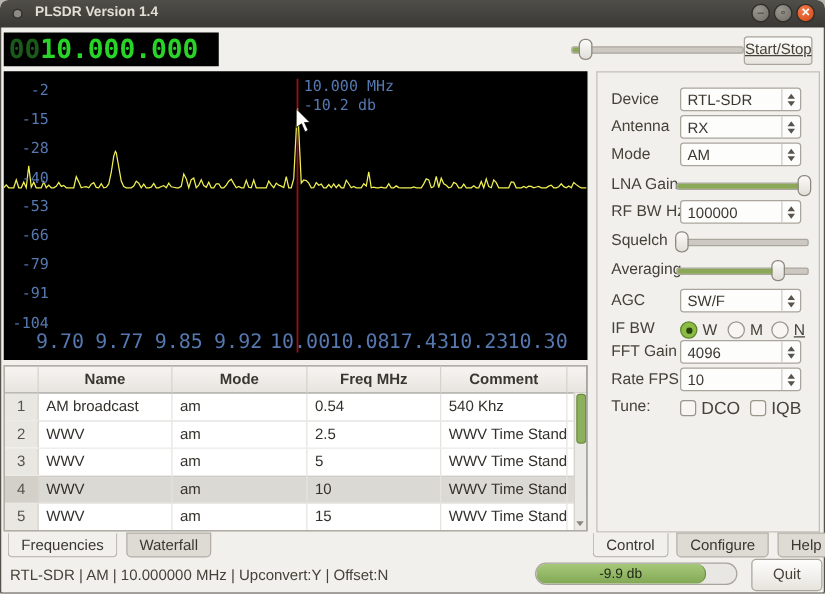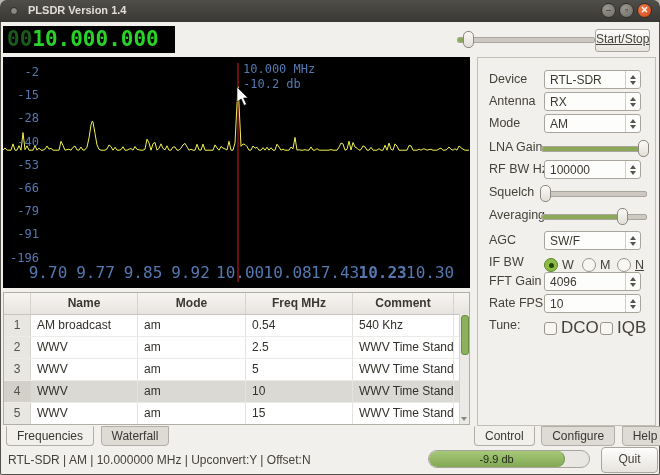--- a/index.html
+++ b/index.html
@@ -54,21 +54,21 @@
   .pslider{position:absolute;left:63px;top:8px;width:104px;}
   .radio{display:inline-block;width:14px;height:14px;border-radius:50%;background:#f7f6f3;
          border:1px solid #9b968c;box-sizing:border-box;vertical-align:-3px;position:relative;}
   .radio.checked{background:#8cbb46;border-color:#5d8629;}
   .radio.checked::after{content:"";position:absolute;left:4px;top:4px;width:5px;height:5px;border-radius:50%;background:#26400f;}
   .radio-label{font-size:12.5px;color:#454239;margin-left:4px;}
   .radio-item{position:absolute;top:2px;}
   .checkbox{display:inline-block;width:13px;height:13px;border-radius:3px;background:#f7f6f3;
             border:1px solid #9b968c;box-sizing:border-box;vertical-align:-2px;}
   .check-item{position:absolute;top:2px;}
-  .check-label{font-size:17px;color:#454239;margin-left:4px;}
+  .check-label{font-size:14px;color:#454239;margin-left:4px;}
   
   .freq-table{position:absolute;left:3px;top:292px;width:467px;height:133px;background:#737373;
               border:1px solid #b2aea6;box-sizing:border-box;overflow:hidden;}
   .thead,.trow{display:grid;grid-template-columns:27px 107px 108px 107px 101px;height:21px;}
   .thead{background:linear-gradient(#f7f5f2,#e7e4df);border-bottom:1px solid #c9c5be;}
   .hcell{font-size:12px;font-weight:bold;line-height:20px;text-align:center;color:#3a3732;
          border-right:1px solid #d6d3cc;overflow:hidden;}
   .trow{background:#fff;border-bottom:1px solid #edebe7;}
   .tcell{font-size:12px;line-height:20px;padding-left:6px;color:#33302b;border-right:1px solid #e6e3de;
          overflow:hidden;white-space:nowrap;box-sizing:border-box;}
@@ -125,31 +125,31 @@
     </svg>
     <div>
         <span class="ytick" style="top: 8px;">-2</span>
         <span class="ytick" style="top: 31.2px;">-15</span>
         <span class="ytick" style="top: 54.4px;">-28</span>
         <span class="ytick" style="top: 77.6px;">-40</span>
         <span class="ytick" style="top: 100.8px;">-53</span>
         <span class="ytick" style="top: 124px;">-66</span>
         <span class="ytick" style="top: 147.2px;">-79</span>
         <span class="ytick" style="top: 170.4px;">-91</span>
-        <span class="ytick" style="top: 193.6px;">-196</span>
+        <span class="ytick" style="top: 193.6px;">-104</span>
       </div>
     <div>
         <span class="xtick" style="left: 23px;">9.70</span>
         <span class="xtick" style="left: 70.5px;">9.77</span>
         <span class="xtick" style="left: 118px;">9.85</span>
         <span class="xtick" style="left: 165.5px;">9.92</span>
         <span class="xtick" style="left: 213px;">10.00</span>
         <span class="xtick" style="left: 260.5px;">10.08</span>
         <span class="xtick" style="left: 308px;">17.43</span>
-        <span class="xtick" style="left: 355.5px; font-weight: bold;">10.23</span>
+        <span class="xtick" style="left: 355.5px;">10.23</span>
         <span class="xtick" style="left: 403px;">10.30</span>
       </div>
     <div class="cursor-info ci-freq">10.000 MHz</div>
     <div class="cursor-info ci-db">-10.2 db</div>
   </div>
 
   <div class="panel">
 
     <div class="prow" style="top:12px">
       <span class="plabel">Device</span>

